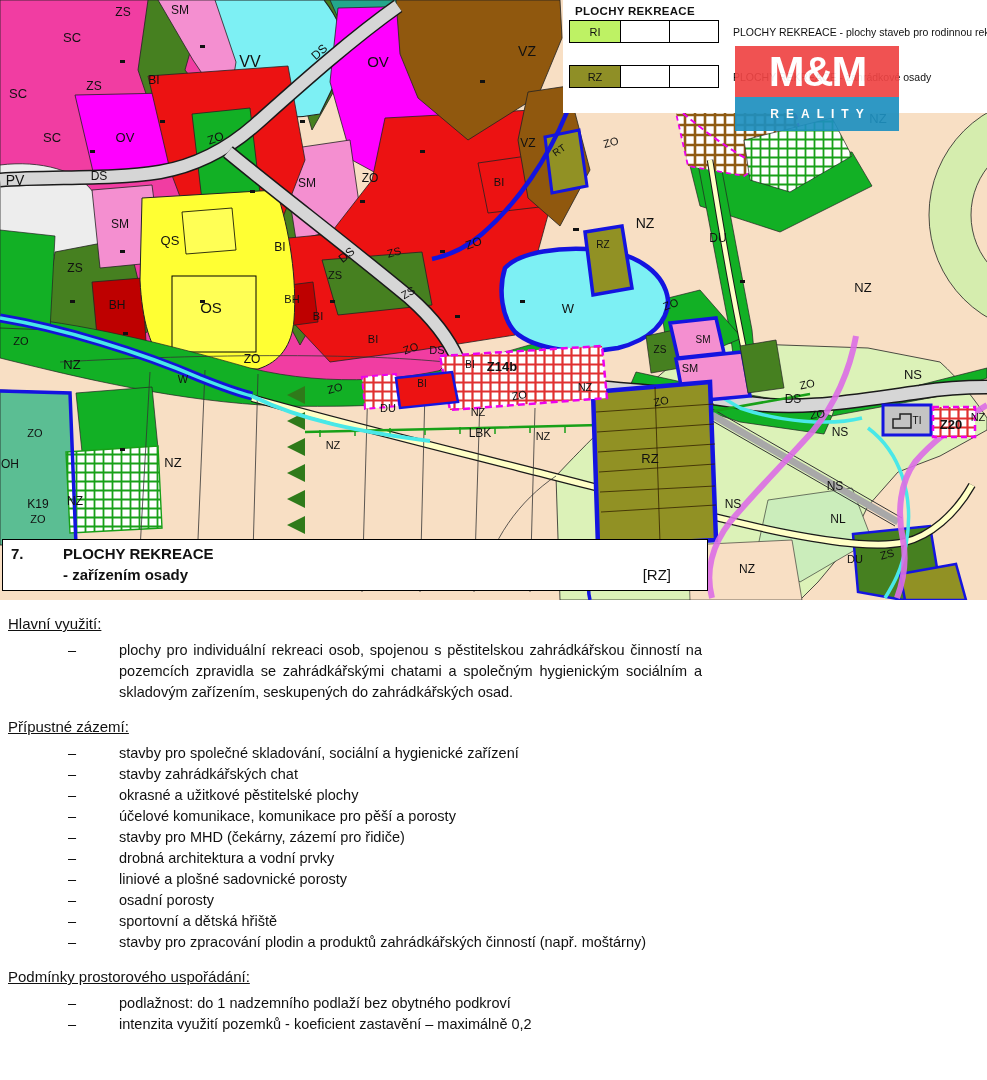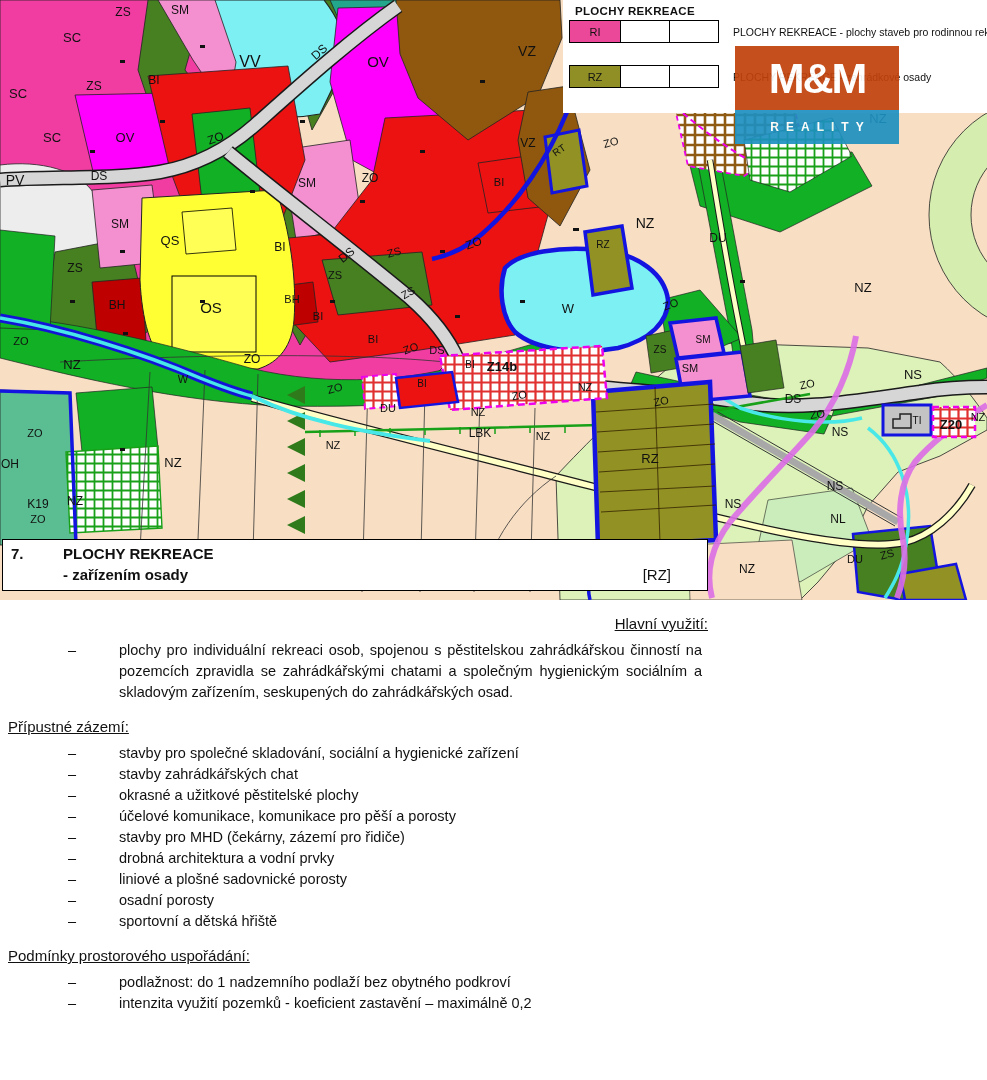--- a/index.html
+++ b/index.html
@@ -10,34 +10,34 @@
   svg text.ml.b{font-weight:bold;}
   
   #legend{position:absolute;left:563px;top:0;width:424px;height:113px;background:#fff;}
   #legend .legend-title{font-size:11.5px;font-weight:bold;margin:5px 0 0 12px;letter-spacing:.3px;}
   .legend-row{position:absolute;left:6px;display:flex;align-items:center;}
   .legend-row .swatch{width:50px;height:21px;border:1.6px solid #000;display:flex;align-items:center;justify-content:center;font-size:11px;}
   .legend-row .cell{width:48px;height:21px;border:1.6px solid #000;border-left:none;background:#fff;}
   .legend-row .legend-label{font-size:10.5px;margin-left:14px;white-space:nowrap;}
   
   #logo{position:absolute;left:735px;top:46px;width:164px;opacity:.92;}
-  #logo-red{height:64px;background:#c2410c;color:#fff;display:flex;align-items:center;justify-content:center;
+  #logo-red{height:51px;background:#ef4444;color:#fff;display:flex;align-items:center;justify-content:center;
             font-weight:bold;font-size:43px;letter-spacing:-2px;}
   #logo-blue{height:34px;background:#1E90C0;color:#fff;display:flex;align-items:center;justify-content:center;
              font-weight:bold;font-size:12px;letter-spacing:7px;padding-left:7px;}
   
   #heading-box{position:absolute;left:2px;top:539px;width:706px;height:52px;background:#fff;border:1.6px solid #000;box-sizing:border-box;}
   #heading-box .num{position:absolute;left:8px;top:5px;font-size:15px;font-weight:bold;}
   #heading-box .ttl{position:absolute;left:60px;top:5px;font-size:15px;font-weight:bold;}
   #heading-box .sub{position:absolute;left:60px;top:26px;font-size:15px;font-weight:bold;}
   #heading-box .code{position:absolute;right:36px;top:26px;font-size:15px;font-weight:normal;}
   
   #doc{position:absolute;left:8px;top:600px;width:700px;font-size:14.5px;}
   .doc-heading{text-decoration:underline;font-size:15px;margin:15px 0 8px 0;}
-  .doc-heading:first-child{text-align:right;}
+  .doc-heading:first-child{}
   .doc-list{list-style:none;margin:6px;padding:0;}
   .doc-item{position:relative;padding-left:105px;line-height:21px;margin:0;text-align:justify;}
   .doc-item::before{content:"–";position:absolute;left:54px;}
 </style>
 </head>
 <body>
 
 <div id="map-wrap">
 <svg viewBox="0 0 987 600" width="987" height="600">
   <defs>
@@ -304,21 +304,21 @@
         <text x="978" y="421" class="ml" font-size="11">NZ</text>
         <text x="520" y="399" class="ml" font-size="11" transform="rotate(-10 520 399)">ZO</text>
       </g>
 </svg>
 </div>
 
 <div id="legend">
   <div class="legend-title">PLOCHY REKREACE</div>
   <div id="legend-rows">
       <div class="legend-row" style="top: 20px;">
-        <div class="swatch" style="background: #ec4899;">RI</div>
+        <div class="swatch" style="background: #bef264;">RI</div>
         <div class="cell"></div>
         <div class="cell"></div>
         <span class="legend-label">PLOCHY REKREACE - plochy staveb pro rodinnou rekreaci</span>
       </div>
       <div class="legend-row" style="top: 65px;">
         <div class="swatch" style="background: rgb(143, 143, 38);">RZ</div>
         <div class="cell"></div>
         <div class="cell"></div>
         <span class="legend-label">PLOCHY REKREACE - zahrádkové osady</span>
       </div>
@@ -347,20 +347,21 @@
       <ul class="doc-list">
         <li class="doc-item">stavby pro společné skladování, sociální a hygienické zařízení</li>
         <li class="doc-item">stavby zahrádkářských chat</li>
         <li class="doc-item">okrasné a užitkové pěstitelské plochy</li>
         <li class="doc-item">účelové komunikace, komunikace pro pěší a porosty</li>
         <li class="doc-item">stavby pro MHD (čekárny, zázemí pro řidiče)</li>
         <li class="doc-item">drobná architektura a vodní prvky</li>
         <li class="doc-item">liniové a plošné sadovnické porosty</li>
         <li class="doc-item">osadní porosty</li>
         <li class="doc-item">sportovní a dětská hřiště</li>
+        <li class="doc-item">stavby pro zpracování plodin a produktů zahrádkářských činností (např. moštárny)</li>
       </ul>
       <div class="doc-heading">Podmínky prostorového uspořádání:</div>
       <ul class="doc-list">
         <li class="doc-item">podlažnost: do 1 nadzemního podlaží bez obytného podkroví</li>
         <li class="doc-item">intenzita využití pozemků - koeficient zastavění – maximálně 0,2</li>
       </ul>
     </div>
 </div>
 
 </body></html>

